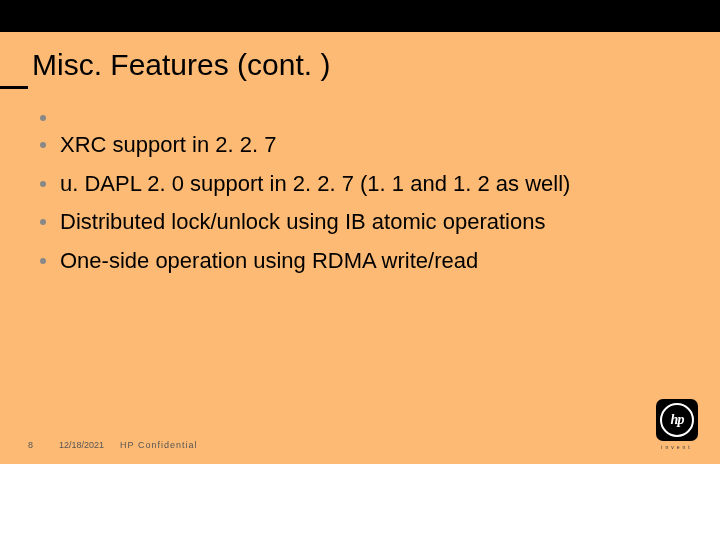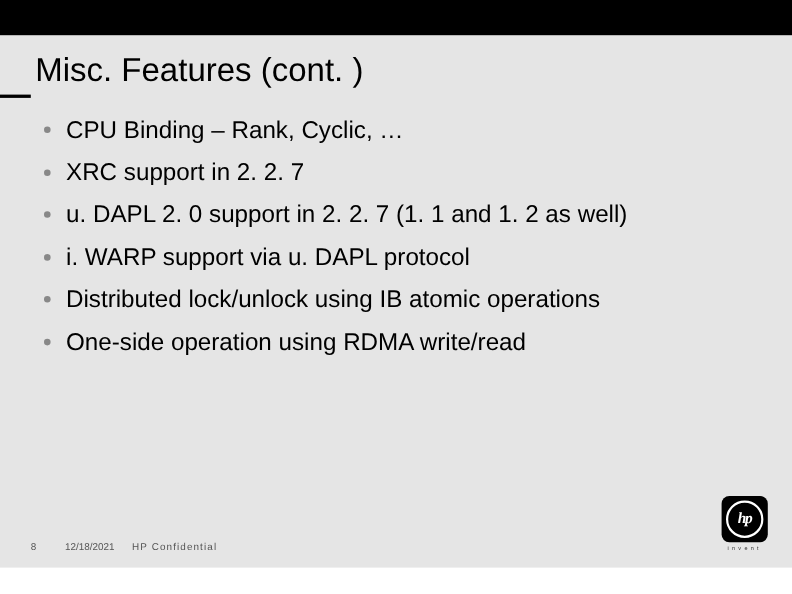--- a/index.html
+++ b/index.html
@@ -1,20 +1,20 @@
 <!DOCTYPE html>
 <html><head>
 <meta charset="utf-8">
 <style>
   * { margin: 0; padding: 0; box-sizing: border-box; }
   html, body { width: 720px; height: 540px; font-family: Arial, Helvetica, sans-serif; background: #fff; overflow: hidden; }
   .slide {
-    width: 720px; height: 516px;
+    width: 720px; height: 464px;
     position: relative;
-    background: #e5e5e5;
+    background: #fdba74;
     padding-left: 12px;
   }
   .top-strip {
     position: absolute;
     top: 0; left: 0;
     width: 720px; height: 32px;
     background: #000;
   }
   .title {
     font-size: 30px;
@@ -99,33 +99,28 @@
 
 <div class="slide">
   <div class="top-strip"></div>
 
   <h1 class="title" style="position:absolute; top:48px; left:32px;">Misc. Features (cont. )</h1>
   <div class="title-underline"></div>
 
   <div class="content">
     <div class="bullet-row">
       <div class="bullet-dot"></div>
-      <div class="bullet-text">CPU Binding – Rank, Cyclic, …</div>
     </div>
     <div class="bullet-row">
       <div class="bullet-dot"></div>
       <div class="bullet-text">XRC support in 2. 2. 7</div>
     </div>
     <div class="bullet-row">
       <div class="bullet-dot"></div>
       <div class="bullet-text">u. DAPL 2. 0 support in 2. 2. 7 (1. 1 and 1. 2 as well)</div>
-    </div>
-    <div class="bullet-row">
-      <div class="bullet-dot"></div>
-      <div class="bullet-text">i. WARP support via u. DAPL protocol</div>
     </div>
     <div class="bullet-row">
       <div class="bullet-dot"></div>
       <div class="bullet-text">Distributed lock/unlock using IB atomic operations</div>
     </div>
     <div class="bullet-row">
       <div class="bullet-dot"></div>
       <div class="bullet-text">One-side operation using RDMA write/read</div>
     </div>
   </div>

